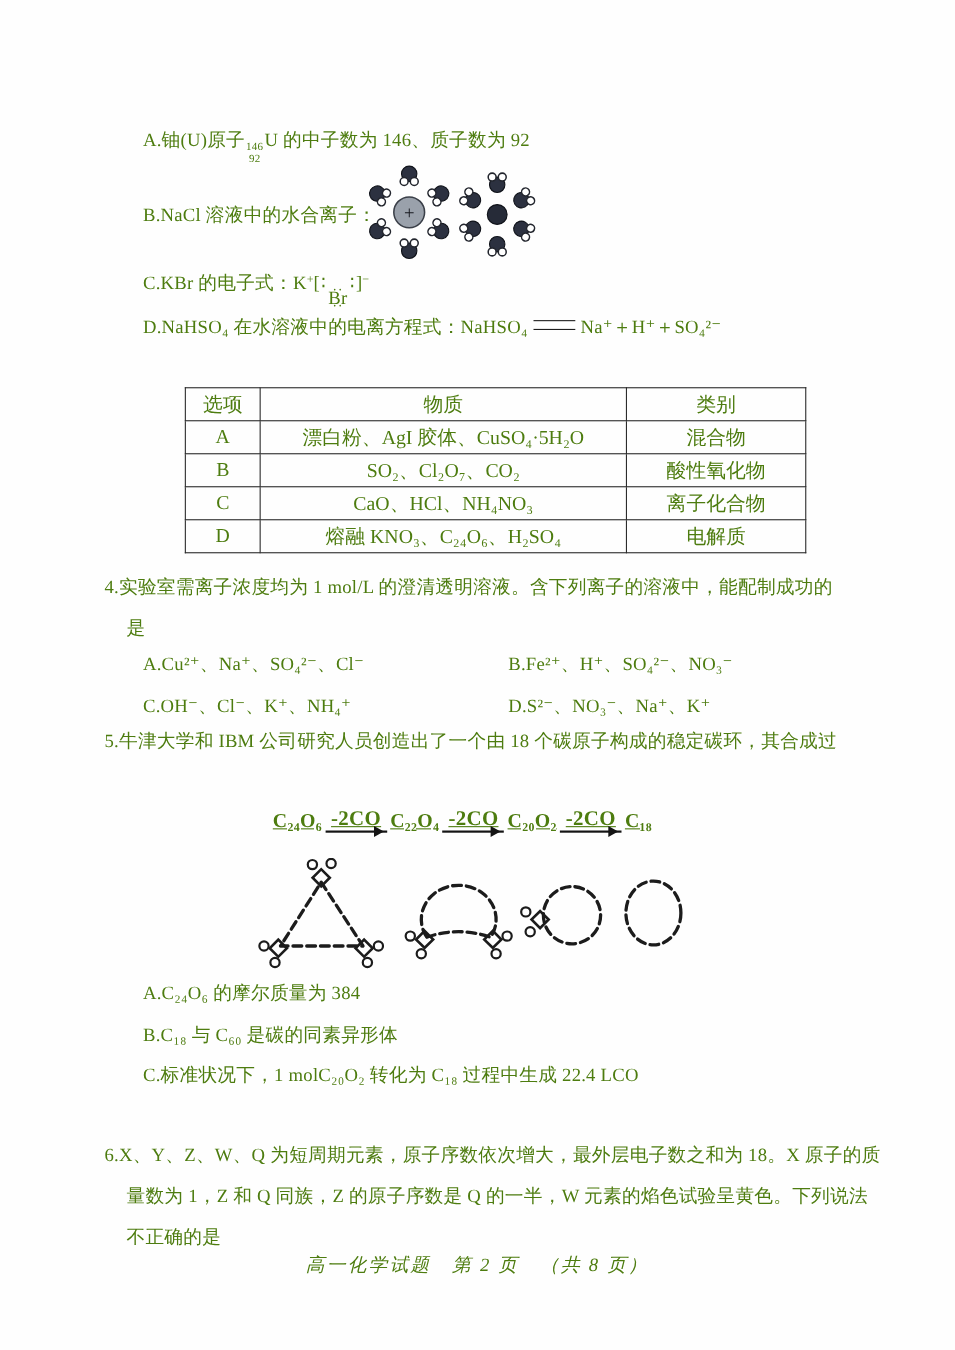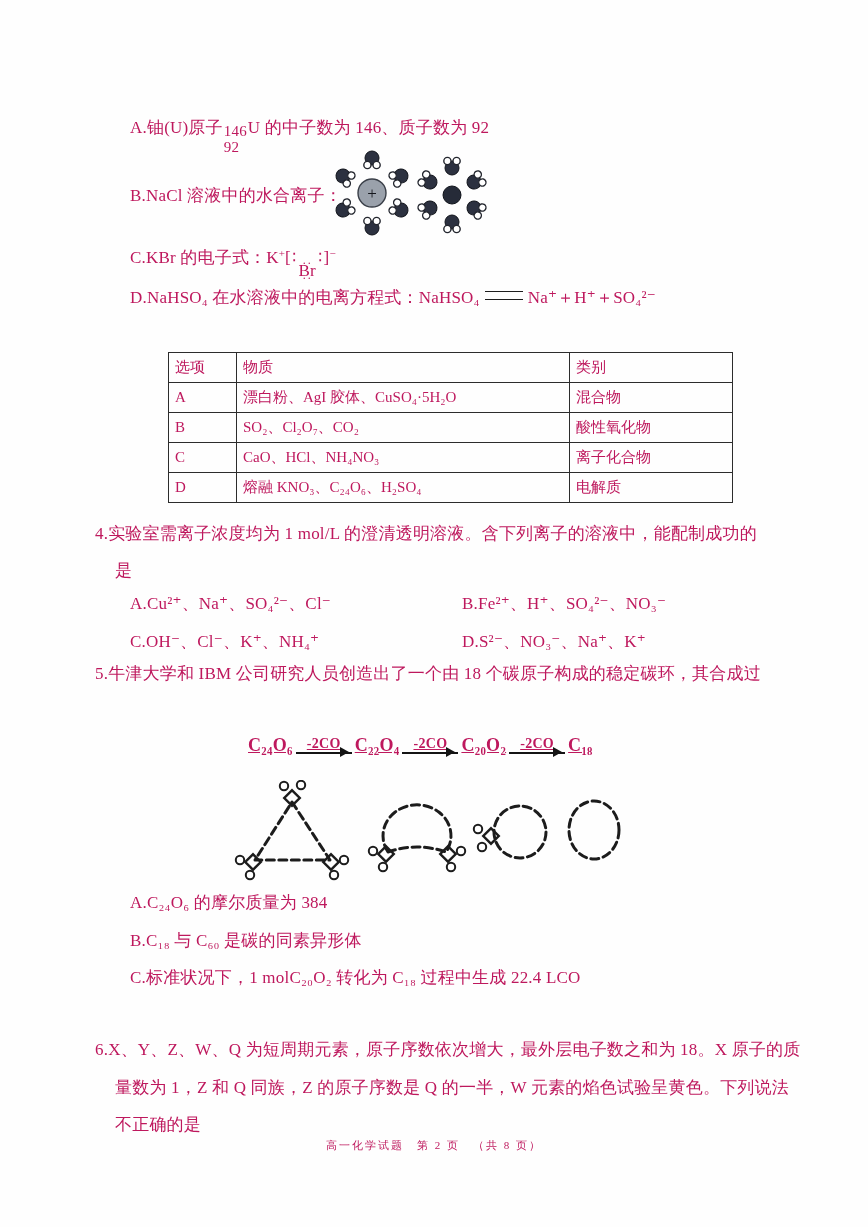--- a/index.html
+++ b/index.html
@@ -1,48 +1,48 @@
 <!DOCTYPE html>
 <html><head>
 <meta charset="utf-8">
 <style>
   html,body{margin:0;padding:0;background:#ffffff;}
   .page{
     position:relative;width:868px;height:1227px;background:#fefefe;
     font-family:"Liberation Serif","DejaVu Serif",serif;
-    color:#be185d;font-size:17px;overflow:hidden;
+    color:#4d7c0f;font-size:17px;overflow:hidden;
   }
   .line{position:absolute;white-space:nowrap;letter-spacing:.2px;}
   sup{font-size:11px;vertical-align:6px;letter-spacing:0;}
   
-  .stack{display:inline-flex;flex-direction:column;
-    font-size:15px;line-height:1.05;vertical-align:-3px;margin:0 1px;}
+  .stack{display:inline-flex;flex-direction:column;align-items:center;
+    font-size:10px;line-height:1.05;vertical-align:-3px;margin:0 1px;}
   
   .estack{display:inline-flex;flex-direction:column;align-items:center;
     vertical-align:-4px;line-height:.55;margin:0 1px;}
   .edot{font-size:12px;line-height:.5;letter-spacing:1px;}
   .ldots{margin:0 1px;}
   
   .dbl-eq{display:inline-block;width:38px;height:7px;margin:0 5px;vertical-align:3px;
     border-top:1.7px solid #1d1d1d;border-bottom:1.7px solid #1d1d1d;}
   
   .qtable{position:absolute;left:168px;top:352px;border-collapse:collapse;}
-  .qtable th,.qtable td{border:1.3px solid #2c2c2c;text-align:left;
-    font-size:15px;font-weight:normal;height:29px;padding:0 6px;}
+  .qtable th,.qtable td{border:1.3px solid #2c2c2c;text-align:center;
+    font-size:18px;font-weight:normal;height:29px;padding:0 6px;}
   .col-opt{width:55px;} .col-sub{width:320px;} .col-cat{width:150px;}
   
   .rxn{position:absolute;left:248px;top:735px;display:flex;align-items:center;
     font-size:18px;font-weight:700;letter-spacing:.3px;text-decoration:underline;}
   .rxn-arrow{display:inline-flex;flex-direction:column;align-items:center;margin:0 3px;}
-  .rxn-arrow .lbl{font-size:14px;font-weight:700;line-height:1;margin-bottom:1px;}
+  .rxn-arrow .lbl{font-size:19px;font-weight:700;line-height:1;margin-bottom:1px;}
   .rxn-arrow .shaft{position:relative;width:56px;height:2.2px;background:#141414;}
   .rxn-arrow .shaft::after{content:"";position:absolute;right:-2px;top:-4.5px;
     border:5.5px solid transparent;border-left:9px solid #141414;}
   .footer{position:absolute;left:0;top:1138px;width:100%;text-align:center;
-    font-size:11px;letter-spacing:2px;}
+    font-size:17px;letter-spacing:2px;font-style:italic;}
   svg{display:block;}
 </style>
 </head>
 <body>
 
 <div class="page">
 
   <div class="line" style="left:130px;top:116px;">
     <span>A.铀(U)原子</span><span class="stack">
         <span>146</span>

